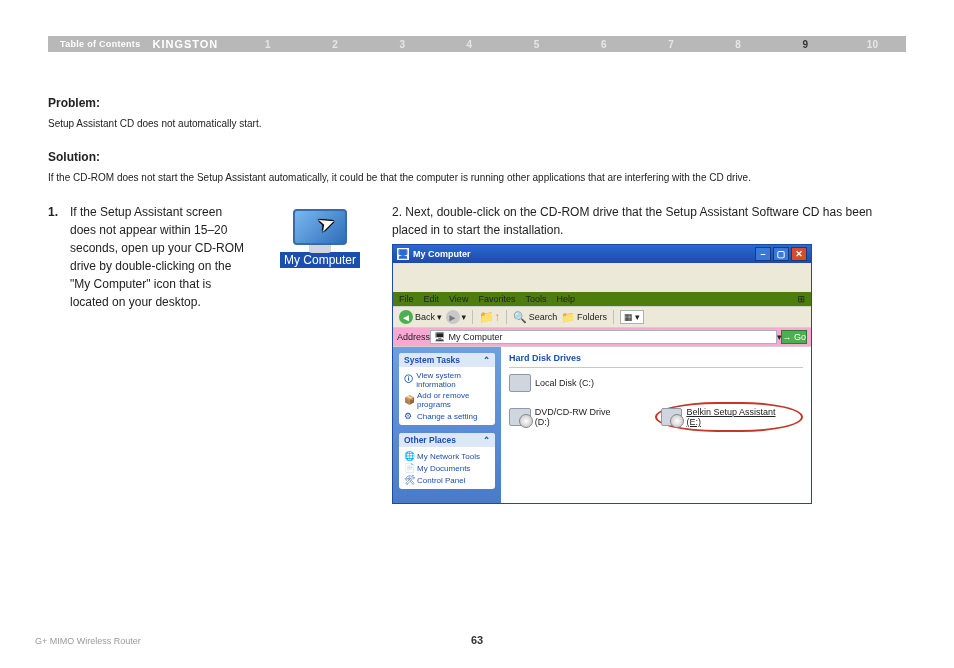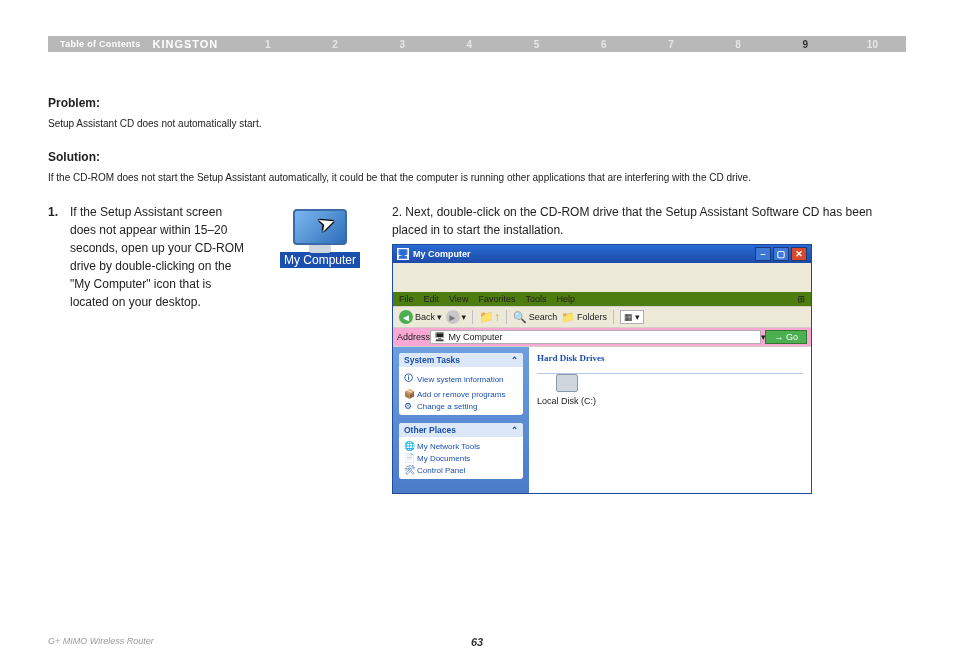--- a/index.html
+++ b/index.html
@@ -175,26 +175,26 @@
   .folder-up{color:#d9a520;font-size:12px;}
   .search-ic{color:#3a7a2f;font-size:11px;}
   .folders-ic{color:#e0b84c;font-size:11px;}
   .views{border:1px solid #b0b0b0;padding:1px 3px;background:#fff;display:inline-flex;align-items:center;gap:2px;}
   .xp-address{
     display:flex;align-items:center;
     padding:2px 4px;background:#f9a8d4;border-bottom:1px solid #d4d0c8;
     font-size:9px;
   }
   .addr-field{flex:1;background:#fff;border:1px solid #b0b0b0;padding:1px 3px;display:flex;align-items:center;gap:3px;}
-  .go-btn{background:#4caf50;color:#fff;border:1px solid #2f7a2f;padding:1px 8px;font-size:9px;}
+  .go-btn{background:#4caf50;color:#fff;border:1px solid #2f7a2f;padding:1px 0;font-size:9px;}
   .xp-body{
     display:flex;
   }
   .xp-side{
-    width:136px;
+    width:108px;
     background:linear-gradient(#6e9fe0,#4a7bc8);
     padding:6px;
   }
   .panel{
     background:#fff;border-radius:3px;margin-bottom:8px;
     font-size:8px;
   }
   .panel-hd{
     background:#dce8f7;color:#1a4fb0;font-weight:bold;
     padding:2px 5px;display:flex;justify-content:space-between;align-items:center;
@@ -202,35 +202,35 @@
     font-size:8.5px;
   }
   .panel-bd{padding:3px 5px;}
   .task{display:flex;align-items:center;gap:3px;color:#1a4fb0;padding:1px 0;}
   .task .ic{width:10px;font-size:9px;}
   .xp-main{
     flex:1;background:#fff;padding:6px 8px;
   }
   .group-hd{
     font-weight:bold;color:#1a4fb0;font-size:9px;
-    border-bottom:1px solid #b5cae8;padding-bottom:10px;font-family:Liberation Serif, serif;
+    border-bottom:1px solid #b5cae8;padding-bottom:4px;margin-bottom:6px;
   }
   .drive-row{display:flex;gap:28px;align-items:center;margin-bottom:10px;}
-  .drive{display:flex;align-items:center;gap:4px;font-size:9px;flex-direction:column;}
+  .drive{display:flex;align-items:center;gap:4px;font-size:9px;}
   .drive-ic{width:22px;height:18px;background:#cfd6de;border:1px solid #8a9aab;border-radius:2px;position:relative;}
   .drive-ic.cd::after{content:"";position:absolute;right:-3px;bottom:-3px;width:12px;height:12px;border-radius:50%;background:radial-gradient(#fff,#bbb);border:1px solid #888;}
   .drive.highlight{border:2px solid #c0392b;border-radius:50%/60%;padding:3px 10px 3px 4px;}
   .drive.highlight .drive-lbl{text-decoration:underline;}
 
   .footer{
     position:absolute;
     bottom:22px;left:0;right:0;
-    display:flex;justify-content:space-between;align-items:flex-start;
-    padding:0 48px;
-    font-size:9px;color:#9a9a9a;font-style:italic;
+    display:flex;justify-content:space-between;align-items:flex-end;
+    padding:0 35px;
+    font-size:9px;color:#9a9a9a;
   }
   .footer .pg{font-weight:bold;color:#333;font-size:11px;position:absolute;left:50%;transform:translateX(-50%);}
 </style>
 </head>
 <body>
 
 <div class="page">
 
   <div class="nav-bar">
     <span class="toc-label">Table of Contents</span>
@@ -364,20 +364,30 @@
             </div>
           </div>
           <div class="xp-main">
             <div class="group-hd">Hard Disk Drives</div>
             <div class="drive-row">
               <div class="drive">
                 <span class="drive-ic"></span>
                 <span class="drive-lbl">Local Disk (C:)</span>
               </div>
             </div>
+            <div class="drive-row">
+              <div class="drive">
+                <span class="drive-ic cd"></span>
+                <span class="drive-lbl">DVD/CD-RW Drive (D:)</span>
+              </div>
+              <div class="drive highlight">
+                <span class="drive-ic cd"></span>
+                <span class="drive-lbl">Belkin Setup Assistant (E:)</span>
+              </div>
+            </div>
           </div>
         </div>
       </div>
 
     </div>
   </div>
 </div>
 
 <div class="footer">
   <span>G+ MIMO Wireless Router</span>

